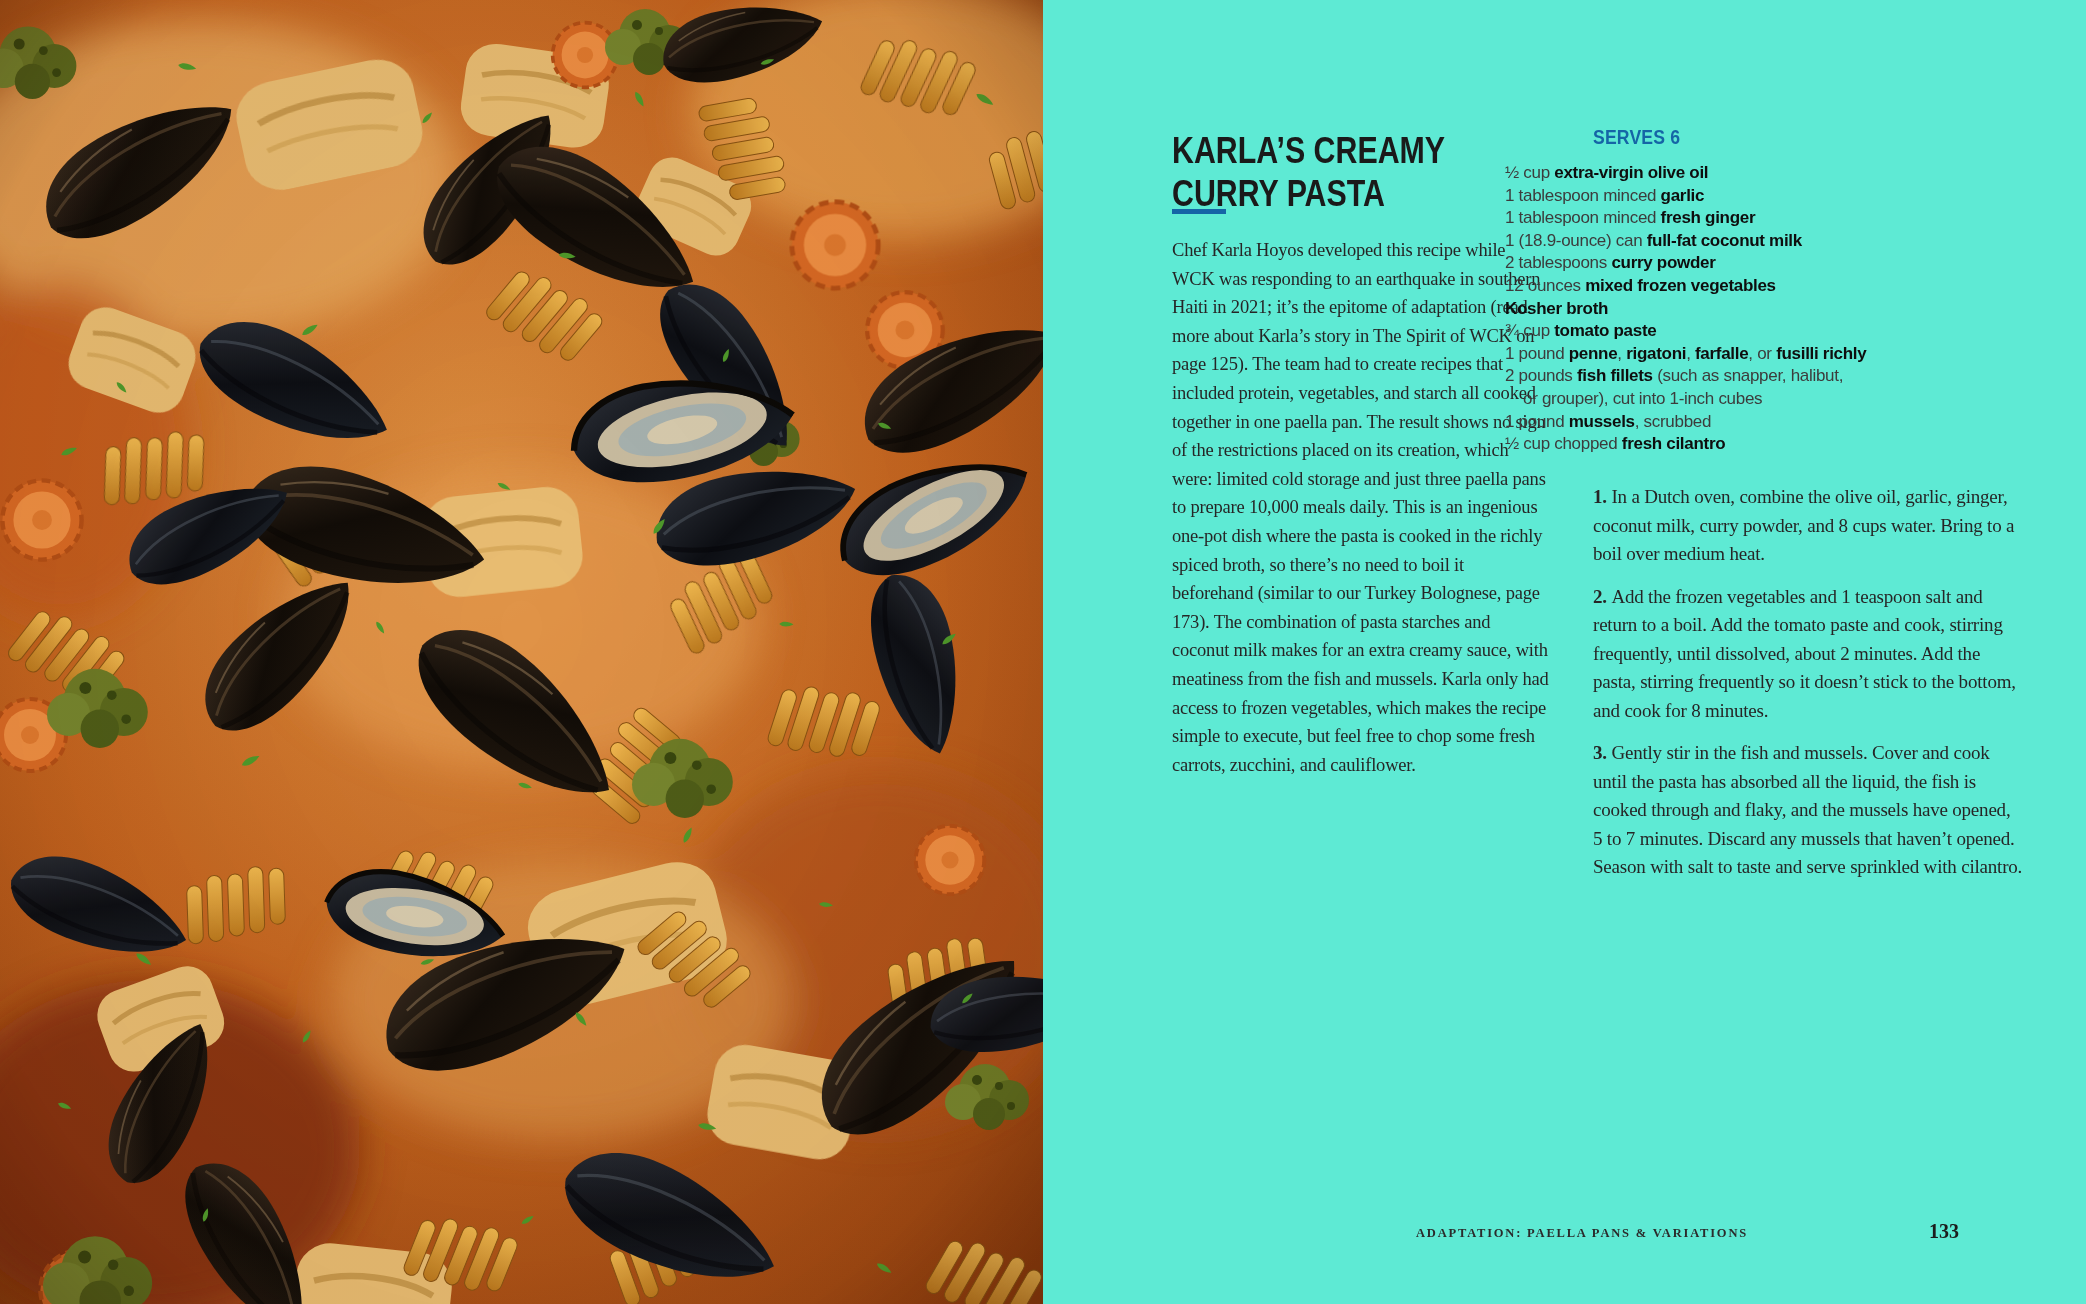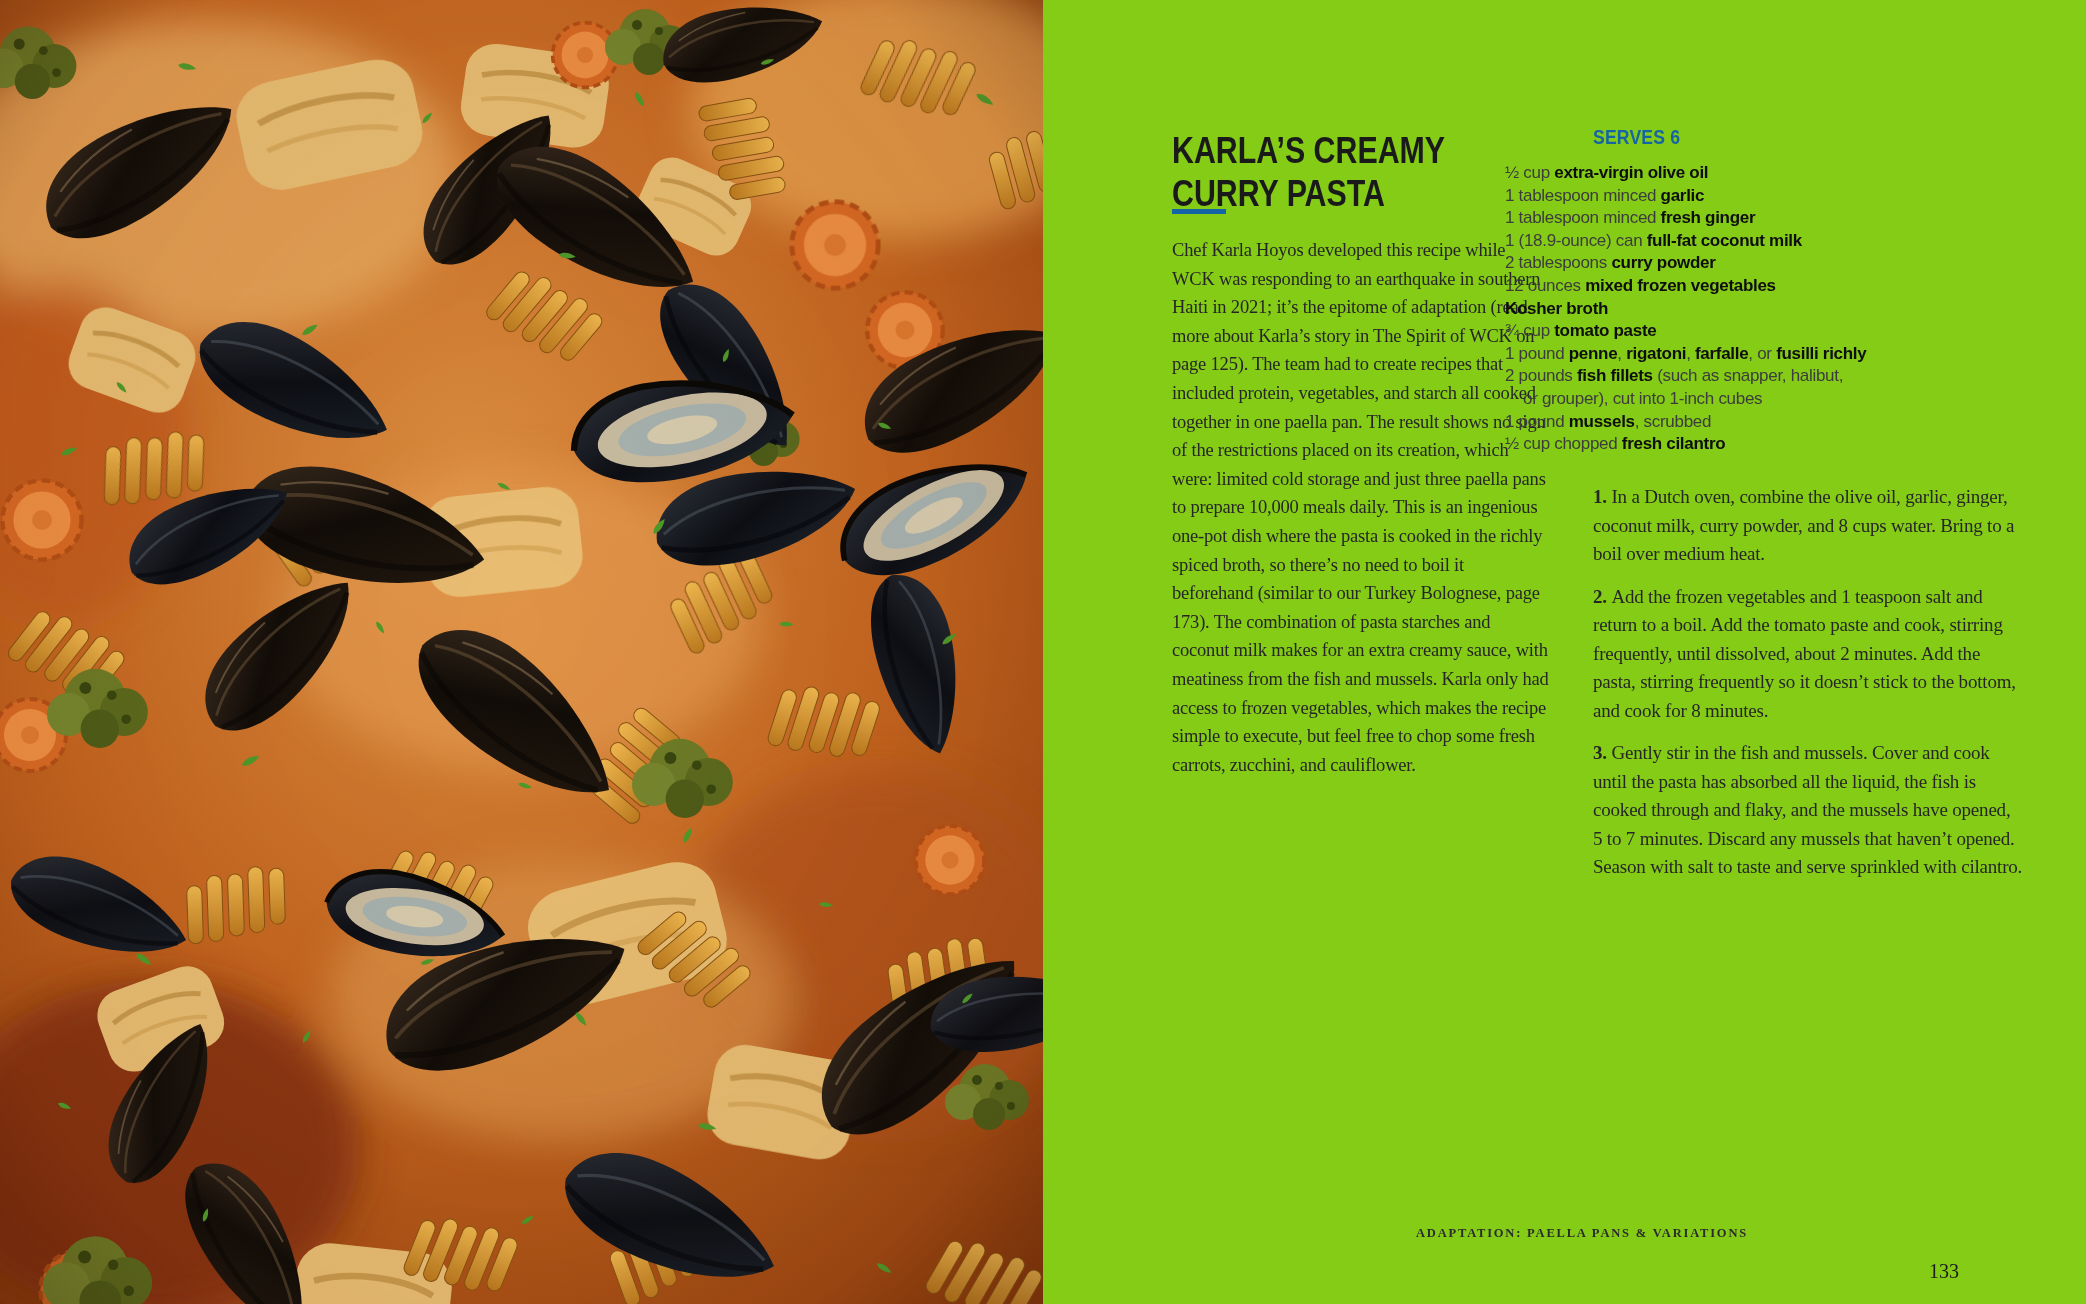--- a/index.html
+++ b/index.html
@@ -1,17 +1,17 @@
 <!DOCTYPE html>
 <html><head>
 <meta charset="utf-8">
 <style>
   :root{ --blue:#1565a6; --ink:#1a1a1a; --body:#262626; }
   html,body{margin:0;padding:0;background:#ffffff;}
-  .spread{position:relative;width:2086px;height:1304px;background:#84cc16;overflow:hidden;
+  .spread{position:relative;width:2086px;height:1304px;background:#5eead4;overflow:hidden;
           font-family:"Liberation Sans",sans-serif;}
   
   .photo{position:absolute;left:0;top:0;width:1043px;height:1304px;margin:0;}
   .photo svg{display:block;width:1043px;height:1304px;}
   
   .title{position:absolute;left:1172px;top:104px;color:var(--ink);
          font-weight:800;font-size:37px;line-height:43px;letter-spacing:0;
          transform:scaleX(0.82);transform-origin:left top;white-space:nowrap;}
   .tline{display:block;}
   .rule{position:absolute;left:1172px;top:209px;width:54px;height:5px;background:var(--blue);}
@@ -28,21 +28,21 @@
   .ingredients .b{font-weight:700;color:#0e0e0e;}
   .steps{position:absolute;left:1593px;top:483px;width:430px;
          font-family:"Liberation Serif",serif;font-size:19px;line-height:28.5px;
          color:var(--body);letter-spacing:-0.2px;}
   .step{margin:0 0 14px 0;}
   .stepnum{font-weight:700;}
   .running-head{position:absolute;left:1416px;top:1226px;
                 font-family:Liberation Serif, serif;font-size:12.5px;font-weight:700;
                 letter-spacing:1.8px;color:#2b2b2b;white-space:nowrap;}
   .page-number{position:absolute;left:1929px;top:1220px;
-               font-family:"Liberation Serif",serif;font-size:20px;font-weight:400;color:#1c1c1c;margin-top:40px;}
+               font-family:"Liberation Serif",serif;font-size:20px;font-weight:700;color:#1c1c1c;}
 </style>
 </head>
 <body>
 
 <div class="spread">
 
   <figure class="photo">
     <svg viewBox="0 0 1043 1304" preserveAspectRatio="none">
       <defs>
         <radialGradient id="gSauce" cx="45%" cy="38%" r="80%">

